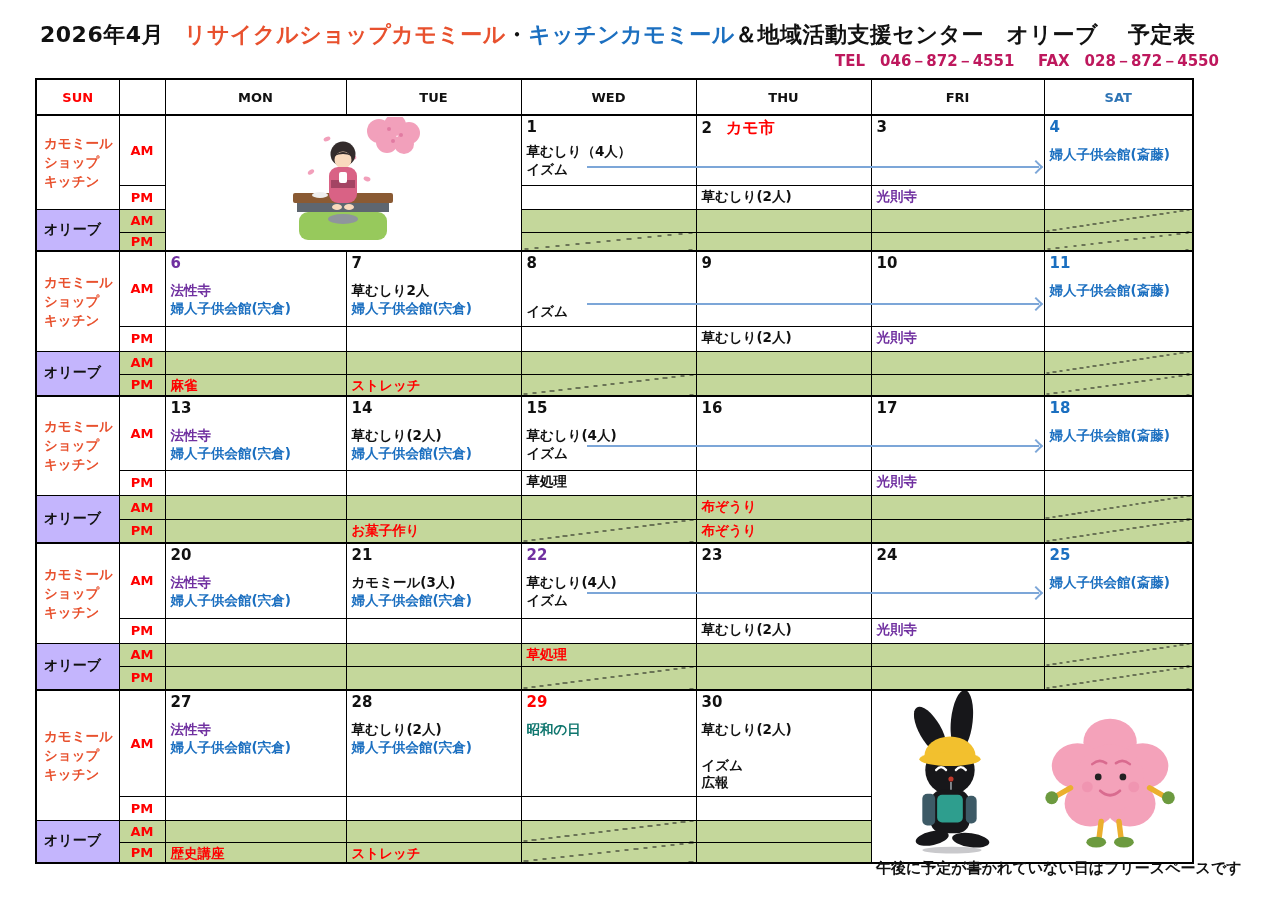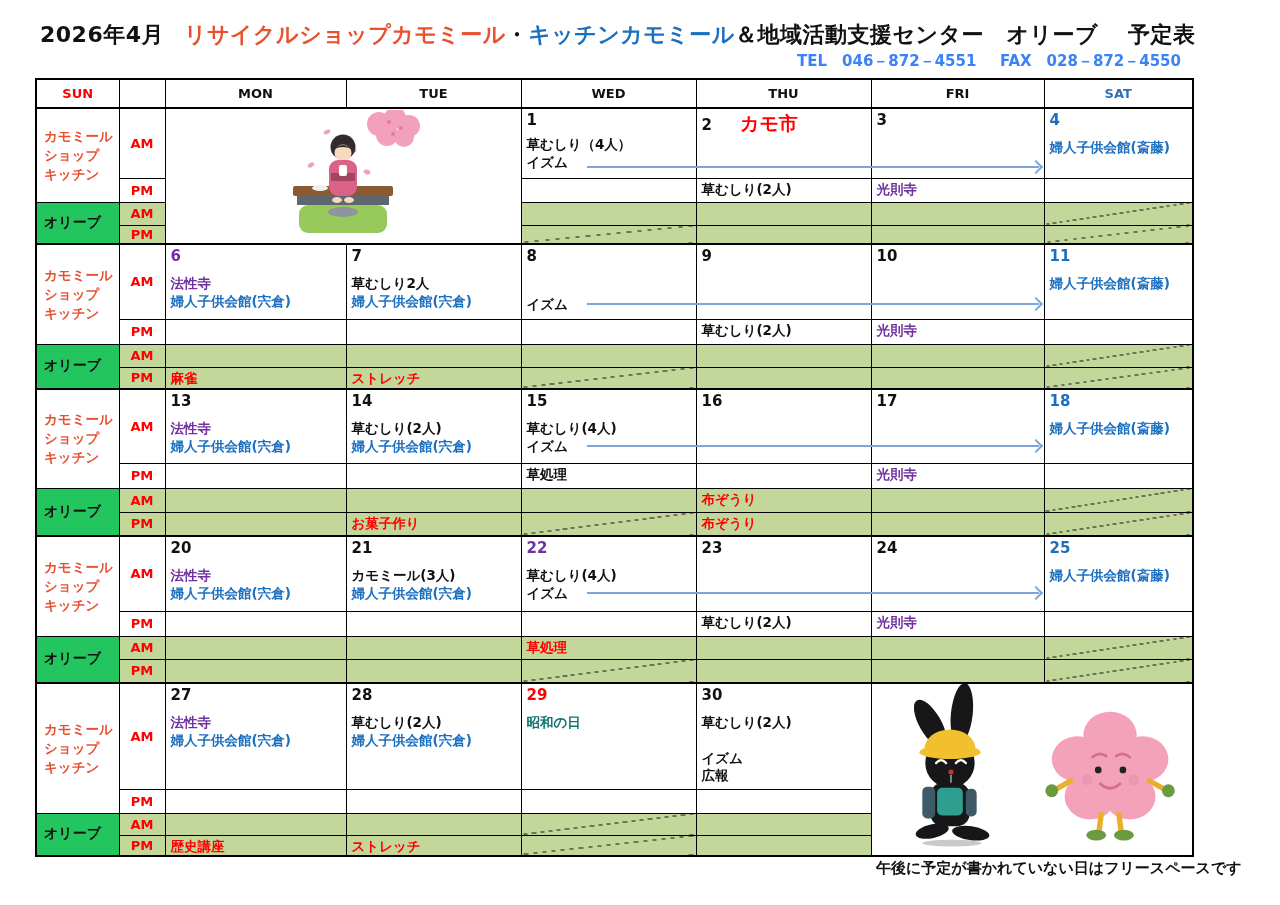--- a/index.html
+++ b/index.html
@@ -9,45 +9,45 @@
     -webkit-font-smoothing:antialiased;
   }
   
   .title{position:absolute;left:40px;top:20px;font-size:22px;font-weight:700;white-space:nowrap;letter-spacing:.5px;}
   .title .seg-month{color:#111;}
   .title .seg-recycle{color:#E8512E;margin-left:20px;}
   .title .seg-sep{color:#111;}
   .title .seg-kitchen{color:#1B6FC0;}
   .title .seg-org{color:#111;}
   .title .seg-sheet{color:#111;margin-left:30px;}
-  .contact{position:absolute;top:52px;left:797px;width:384px;display:flex;justify-content:space-between;font-size:15px;font-weight:700;color:#3b82f6;white-space:nowrap;}
+  .contact{position:absolute;top:52px;left:835px;width:384px;display:flex;justify-content:space-between;font-size:15px;font-weight:700;color:#be185d;white-space:nowrap;}
   .footer-note{position:absolute;left:876px;top:859px;font-size:15px;font-weight:700;color:#111;white-space:nowrap;}
 
   
   .cal{position:absolute;left:35px;top:78px;width:1157px;height:777px;font-weight:700;}
   table{border-collapse:collapse;table-layout:fixed;width:1157px;border:2px solid #000;}
   th,td{border:1px solid #000;padding:0;vertical-align:top;overflow:hidden;}
   tr.wt>td{border-top:2px solid #000;}
   th.dh{font-size:13px;text-align:center;vertical-align:middle;background:#fff;color:#111;}
   th.sun{color:#FF0000;}
   th.sat{color:#2E74B5;}
 
   td.lab{background:#fff;color:#E8512E;font-size:13.5px;vertical-align:middle;padding-left:7px;line-height:1.4;}
-  td.olab{background:#22c55e;color:#111;font-size:14px;vertical-align:middle;padding-left:7px;}
+  td.olab{background:#c4b5fd;color:#111;font-size:14px;vertical-align:middle;padding-left:7px;}
   td.ampm{color:#FF0000;font-size:13px;text-align:center;vertical-align:middle;background:#fff;}
   td.og{background:#C4D79B;}
   td.diag{background-image:linear-gradient(to bottom right,transparent 49.4%,#111 49.4%,#111 50.6%,transparent 50.6%);}
   td.day{background:#fff;padding:2px 5px;}
   td.pmc{background:#fff;}
   td.illus{background:#fff;vertical-align:middle;text-align:center;}
 
   .date{font-size:15px;line-height:1.25;color:#111;}
   .d-blue{color:#1B6FC0;}.d-purple{color:#7030A0;}.d-red{color:#FF0000;}
   .dateline{display:flex;align-items:baseline;}
-  .dateline .note{font-size:19px;color:#FF0000;margin-left:28px;}
+  .dateline .note{font-size:16px;color:#FF0000;margin-left:14px;}
   .ev{font-size:13.5px;line-height:1.32;color:#111;white-space:nowrap;}
   .c-blue{color:#1B6FC0;}.c-purple{color:#7030A0;}.c-red{color:#0f766e;}
   .mt6{margin-top:6px;}.gap{margin-top:9px;}.mt18{margin-top:18px;}.mt30{margin-top:30px;}
   .pv{padding:2px 5px;font-size:13.5px;line-height:1.3;}
   .oev{padding:2px 5px 0;font-size:13.5px;line-height:1.25;color:#FF0000;}
 
   
   .arrow{position:absolute;height:2px;background:#7CA6D8;z-index:3;}
   .arrow::after{content:"";position:absolute;right:-2px;top:-3.6px;width:8px;height:8px;
     border-top:2px solid #7CA6D8;border-right:2px solid #7CA6D8;transform:rotate(45deg);}
@@ -75,21 +75,21 @@
         <col style="width:46px">
         <col style="width:181px">
         <col style="width:175px">
     <col style="width:175px">
         <col style="width:175px">
         <col style="width:173px">
         <col style="width:149px">
   </colgroup>
 
   <tbody>
-        <tr style="height:29px">
+        <tr style="height:36px">
     <th class="dh sun">SUN</th>
     <th class="dh"></th>
     <th class="dh">MON</th>
     <th class="dh">TUE</th>
     <th class="dh">WED</th>
     <th class="dh">THU</th>
     <th class="dh">FRI</th>
     <th class="dh sat">SAT</th>
   </tr>
 

